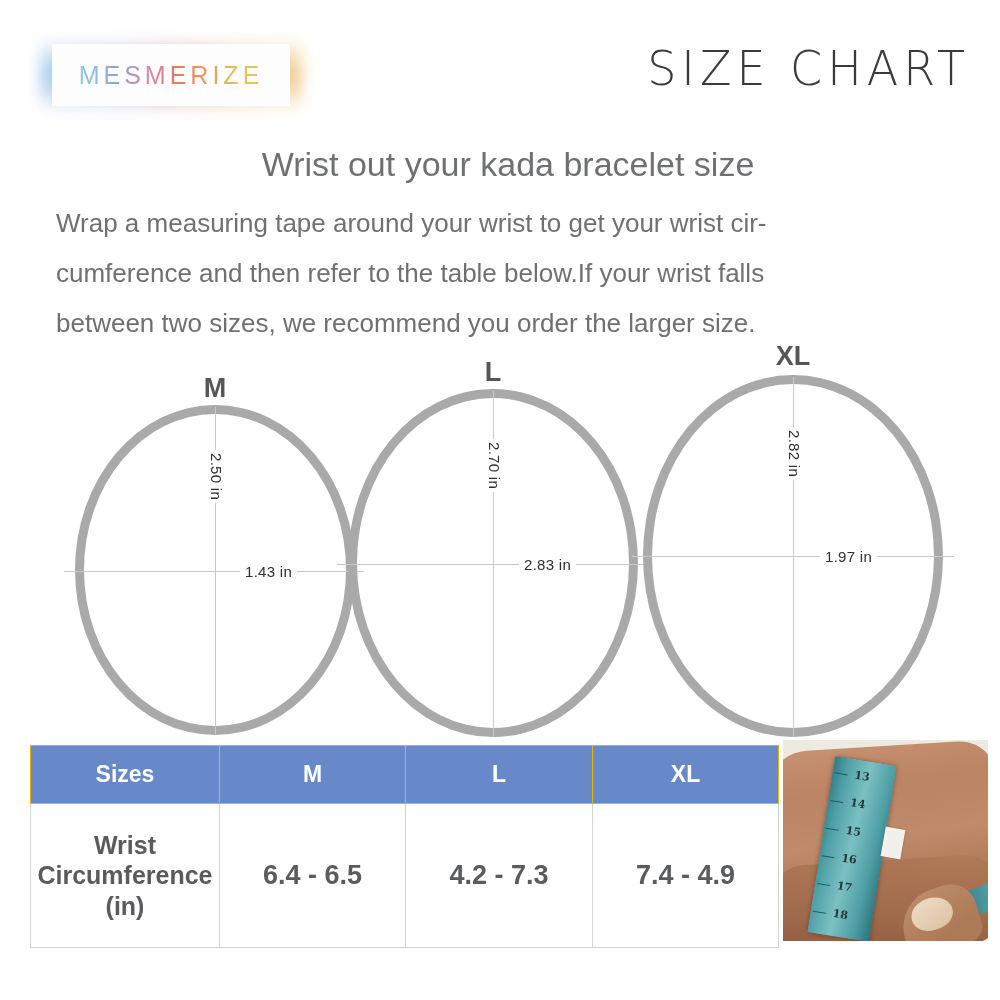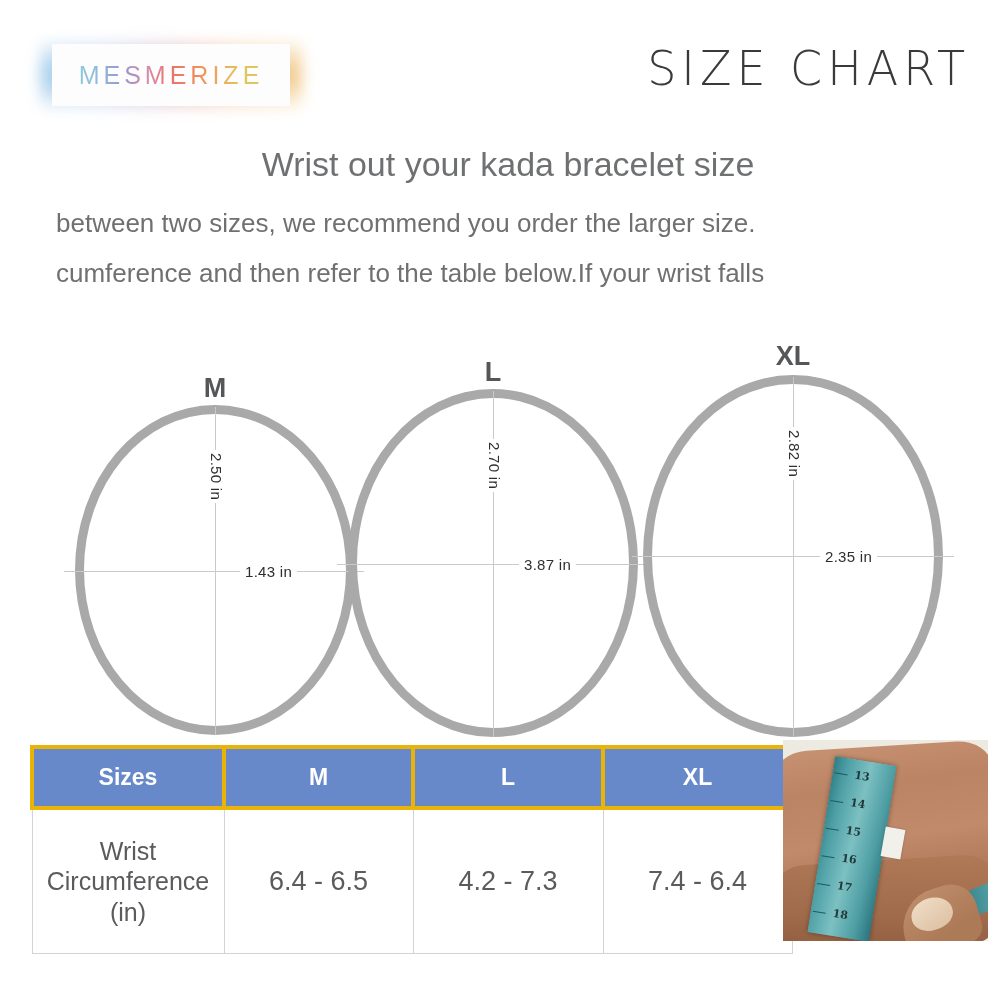--- a/index.html
+++ b/index.html
@@ -95,24 +95,24 @@
     border-collapse:collapse;table-layout:fixed;
   }
   #size-table td{
     border:1px solid #d3d3d3;
     text-align:center;vertical-align:middle;
     color:#5a5b5d;
   }
   #size-table thead td{
     background:#6789c9;color:#ffffff;
     font-size:23px;font-weight:700;height:55px;
-    border:4px solid #eab308;
+    border:1px solid #eab308;
   }
   #size-table tbody td{
-    font-size:27px;font-weight:400;height:141px;line-height:1.22;
+    font-size:27px;font-weight:700;height:141px;line-height:1.22;
   }
   #size-table tbody td.rowhead{font-size:25px;}
 
   
   #wrist-photo{
     position:absolute;left:775px;top:740px;width:205px;height:201px;
     overflow:hidden;background:#e8e5dc;
   }
   .ph{position:absolute;}
   
@@ -177,51 +177,52 @@
     <div id="logo-plate">
       <span id="logo-word">MESMERIZE</span>
     </div>
   </div>
 
   <div id="chart-title">SIZE CHART</div>
 
   <div id="subtitle">Wrist out your kada bracelet size</div>
 
   <div id="intro">
+    <div>Wrap a measuring tape around your wrist to get your wrist cir-</div>
+    <div>cumference and then refer to the table below.If your wrist falls</div>
     <div>between two sizes, we recommend you order the larger size.</div>
-    <div>cumference and then refer to the table below.If your wrist falls</div>
   </div>
 
   <div id="ovals">
 
     <div class="oval-unit" style="left:62px;top:20px;width:290px;height:360px;">
       <div class="oval-label" style="top:0px;">M</div>
       <div class="oval-ring" style="top:30px;left:5px;width:280px;height:330px;"></div>
       <div class="axis-v" style="left:145px;top:32px;height:328px;"></div>
       <div class="axis-h" style="left:-6px;top:196px;width:300px;"></div>
       <div class="dim-v" style="left:138px;top:75px;">2.50 in</div>
       <div class="dim-h" style="left:170px;top:188px;">1.43 in</div>
     </div>
 
     <div class="oval-unit" style="left:335px;top:4px;width:300px;height:378px;">
       <div class="oval-label" style="top:0px;">L</div>
       <div class="oval-ring" style="top:30px;left:5px;width:290px;height:348px;"></div>
       <div class="axis-v" style="left:150px;top:32px;height:346px;"></div>
       <div class="axis-h" style="left:-6px;top:205px;width:312px;"></div>
       <div class="dim-v" style="left:143px;top:80px;">2.70 in</div>
-      <div class="dim-h" style="left:176px;top:197px;">3.87 in</div>
+      <div class="dim-h" style="left:176px;top:197px;">2.83 in</div>
     </div>
 
     <div class="oval-unit" style="left:630px;top:-12px;width:310px;height:394px;">
       <div class="oval-label" style="top:0px;">XL</div>
       <div class="oval-ring" style="top:32px;left:5px;width:300px;height:362px;"></div>
       <div class="axis-v" style="left:155px;top:34px;height:360px;"></div>
       <div class="axis-h" style="left:-6px;top:213px;width:322px;"></div>
       <div class="dim-v" style="left:148px;top:84px;">2.82 in</div>
-      <div class="dim-h" style="left:182px;top:205px;">2.35 in</div>
+      <div class="dim-h" style="left:182px;top:205px;">1.97 in</div>
     </div>
 
   </div>
 
   <table id="size-table">
     <thead>
       <tr>
         <td style="width:186px;">Sizes</td>
         <td style="width:183px;">M</td>
         <td style="width:184px;">L</td>
@@ -230,21 +231,21 @@
     </thead>
     <tbody>
       <tr>
         <td class="rowhead">
           <div>Wrist</div>
           <div>Circumference</div>
           <div>(in)</div>
         </td>
         <td>6.4 - 6.5</td>
         <td>4.2 - 7.3</td>
-        <td>7.4 - 6.4</td>
+        <td>7.4 - 4.9</td>
       </tr>
     </tbody>
   </table>
 
   <div id="wrist-photo">
     <div class="ph" id="ph-wall"></div>
     <div class="ph" id="ph-arm"></div>
     <div class="ph" id="ph-arm2"></div>
 
     <div class="ph" id="ph-tape">

